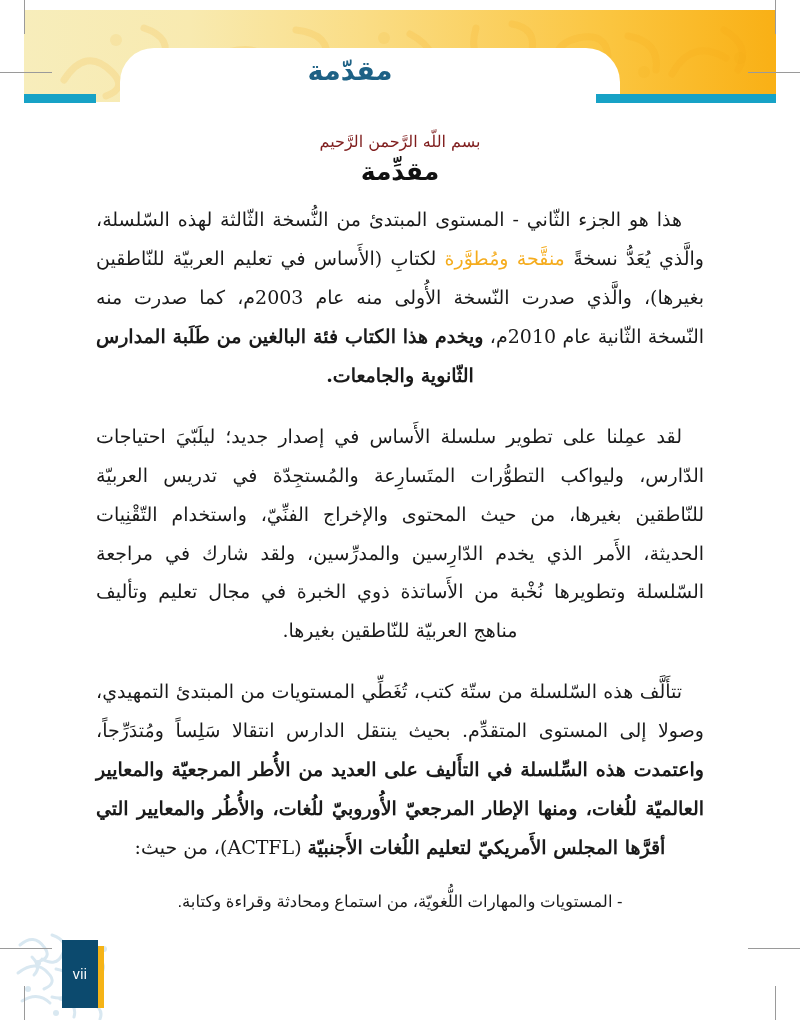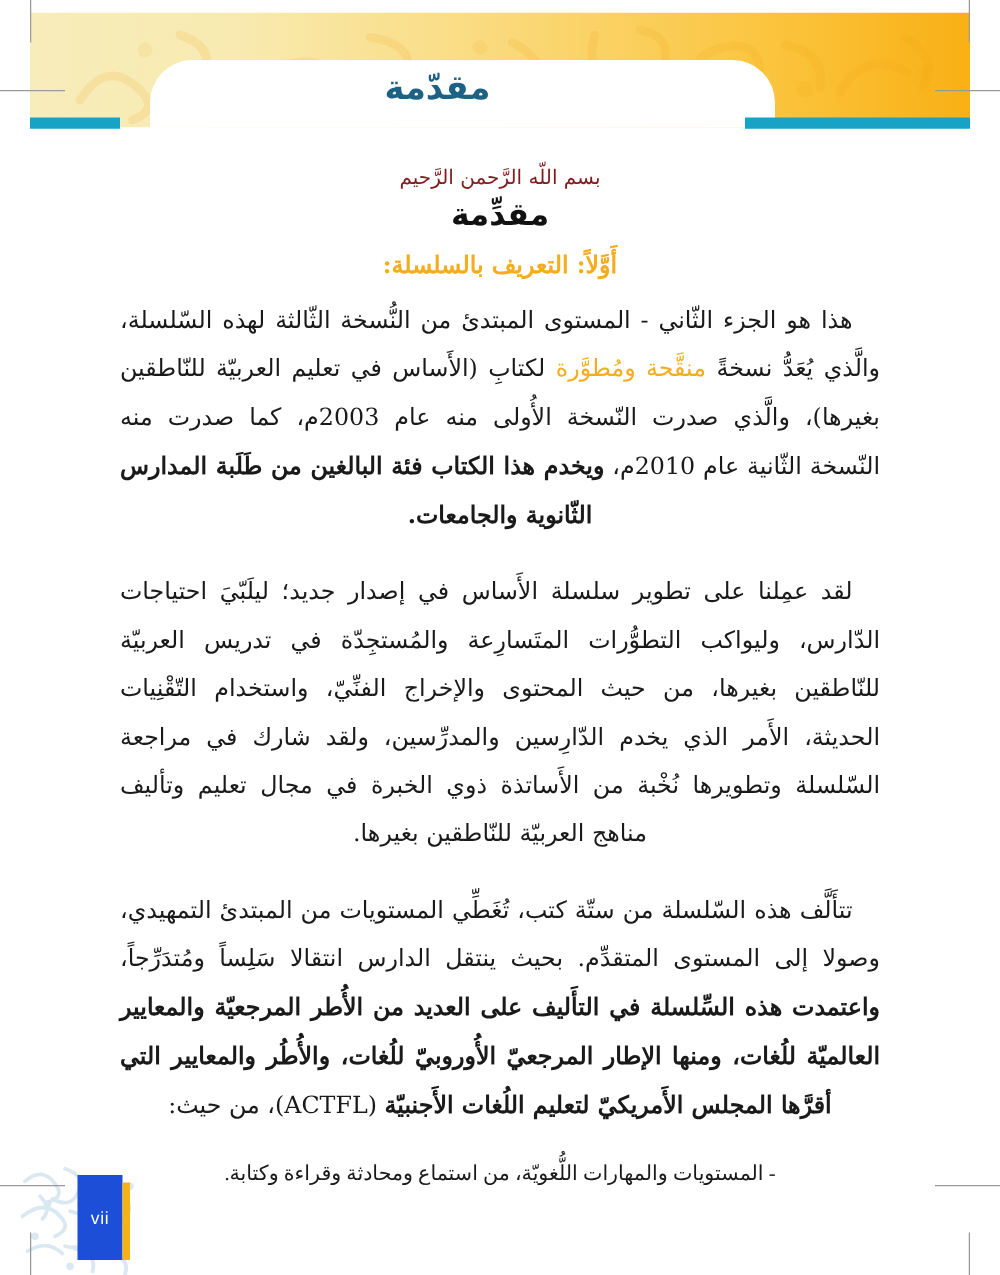--- a/index.html
+++ b/index.html
@@ -131,21 +131,21 @@
     line-height: 2.05;
     margin: 0 0 22px 0;
     text-align: justify;
     text-align-last: center;
     text-indent: 22px;
   }
   p.para:last-of-type { margin-bottom: 18px; }
   .hl { color: #f5ac1d; }
   .bd { font-weight: bold; }
   .bullets {
-    font-family: Liberation Serif, serif;
+    font-family: Liberation Sans, sans-serif;
     font-size: 16.5px;
     line-height: 2.0;
     margin: 4px 0 0 0;
     padding: 0;
     list-style: none;
     text-align: center;
   }
   .bullets li { margin: 0; }
 
   
@@ -157,21 +157,21 @@
     height: 95px;
     opacity: 0.85;
     overflow: hidden;
   }
   .page-tab {
     position: absolute;
     left: 62px;
     top: 940px;
     width: 36px;
     height: 68px;
-    background: #1d4ed8;
+    background: #0c4a6e;
     display: flex;
     align-items: center;
     justify-content: center;
     z-index: 12;
   }
   .page-tab span {
     color: #ffffff;
     font-size: 14px;
     font-family: "Liberation Sans", sans-serif;
     letter-spacing: 0.5px;
@@ -225,21 +225,20 @@
   </svg>
   <div class="header-notch"></div>
 </div>
 <div class="header-title">مقدّمة</div>
 <div class="teal-bar-left"></div>
 <div class="teal-bar-right"></div>
 
 <div class="content">
   <div class="basmala">بسم اللّه الرَّحمن الرَّحيم</div>
   <div class="doc-title">مقدِّمة</div>
-  <div class="section-heading">أَوَّلاً: التعريف بالسلسلة:</div>
 
   <div id="paragraph-list">
       <p class="para"><span>هذا هو الجزء الثّاني - المستوى المبتدئ من النُّسخة الثّالثة لهذه السّلسلة، والَّذي يُعَدُّ نسخةً </span><span class="hl">منقَّحة ومُطوَّرة</span><span> لكتابِ (الأَساس في تعليم العربيّة للنّاطقين بغيرها)، والَّذي صدرت النّسخة الأُولى منه عام 2003م، كما صدرت منه النّسخة الثّانية عام 2010م، </span><span class="bd">ويخدم هذا الكتاب فئة البالغين من طَلَبة المدارس الثّانوية والجامعات.</span></p>
       <p class="para"><span>لقد عمِلنا على تطوير سلسلة الأَساس في إصدار جديد؛ ليلَبّيَ احتياجات الدّارس، وليواكب التطوُّرات المتَسارِعة والمُستجِدّة في تدريس العربيّة للنّاطقين بغيرها، من حيث المحتوى والإخراج الفنِّيّ، واستخدام التّقْنِيات الحديثة، الأَمر الذي يخدم الدّارِسين والمدرِّسين، ولقد شارك في مراجعة السّلسلة وتطويرها نُخْبة من الأَساتذة ذوي الخبرة في مجال تعليم وتأليف مناهج العربيّة للنّاطقين بغيرها.</span></p>
       <p class="para"><span>تتأَلَّف هذه السّلسلة من ستّة كتب، تُغَطِّي المستويات من المبتدئ التمهيدي، وصولا إلى المستوى المتقدِّم. بحيث ينتقل الدارس انتقالا سَلِساً ومُتدَرِّجاً، </span><span class="bd">واعتمدت هذه السِّلسلة في التأَليف على العديد من الأُطر المرجعيّة والمعايير العالميّة للُغات، ومنها الإطار المرجعيّ الأُوروبيّ للُغات، والأُطُر والمعايير التي أقرَّها المجلس الأَمريكيّ لتعليم اللُغات الأَجنبيّة</span><span> (ACTFL)، من حيث:</span></p>
     </div>
 
   <ul class="bullets" id="bullet-list">
       <li>- المستويات والمهارات اللُّغويّة، من استماع ومحادثة وقراءة وكتابة.</li>
     </ul>

